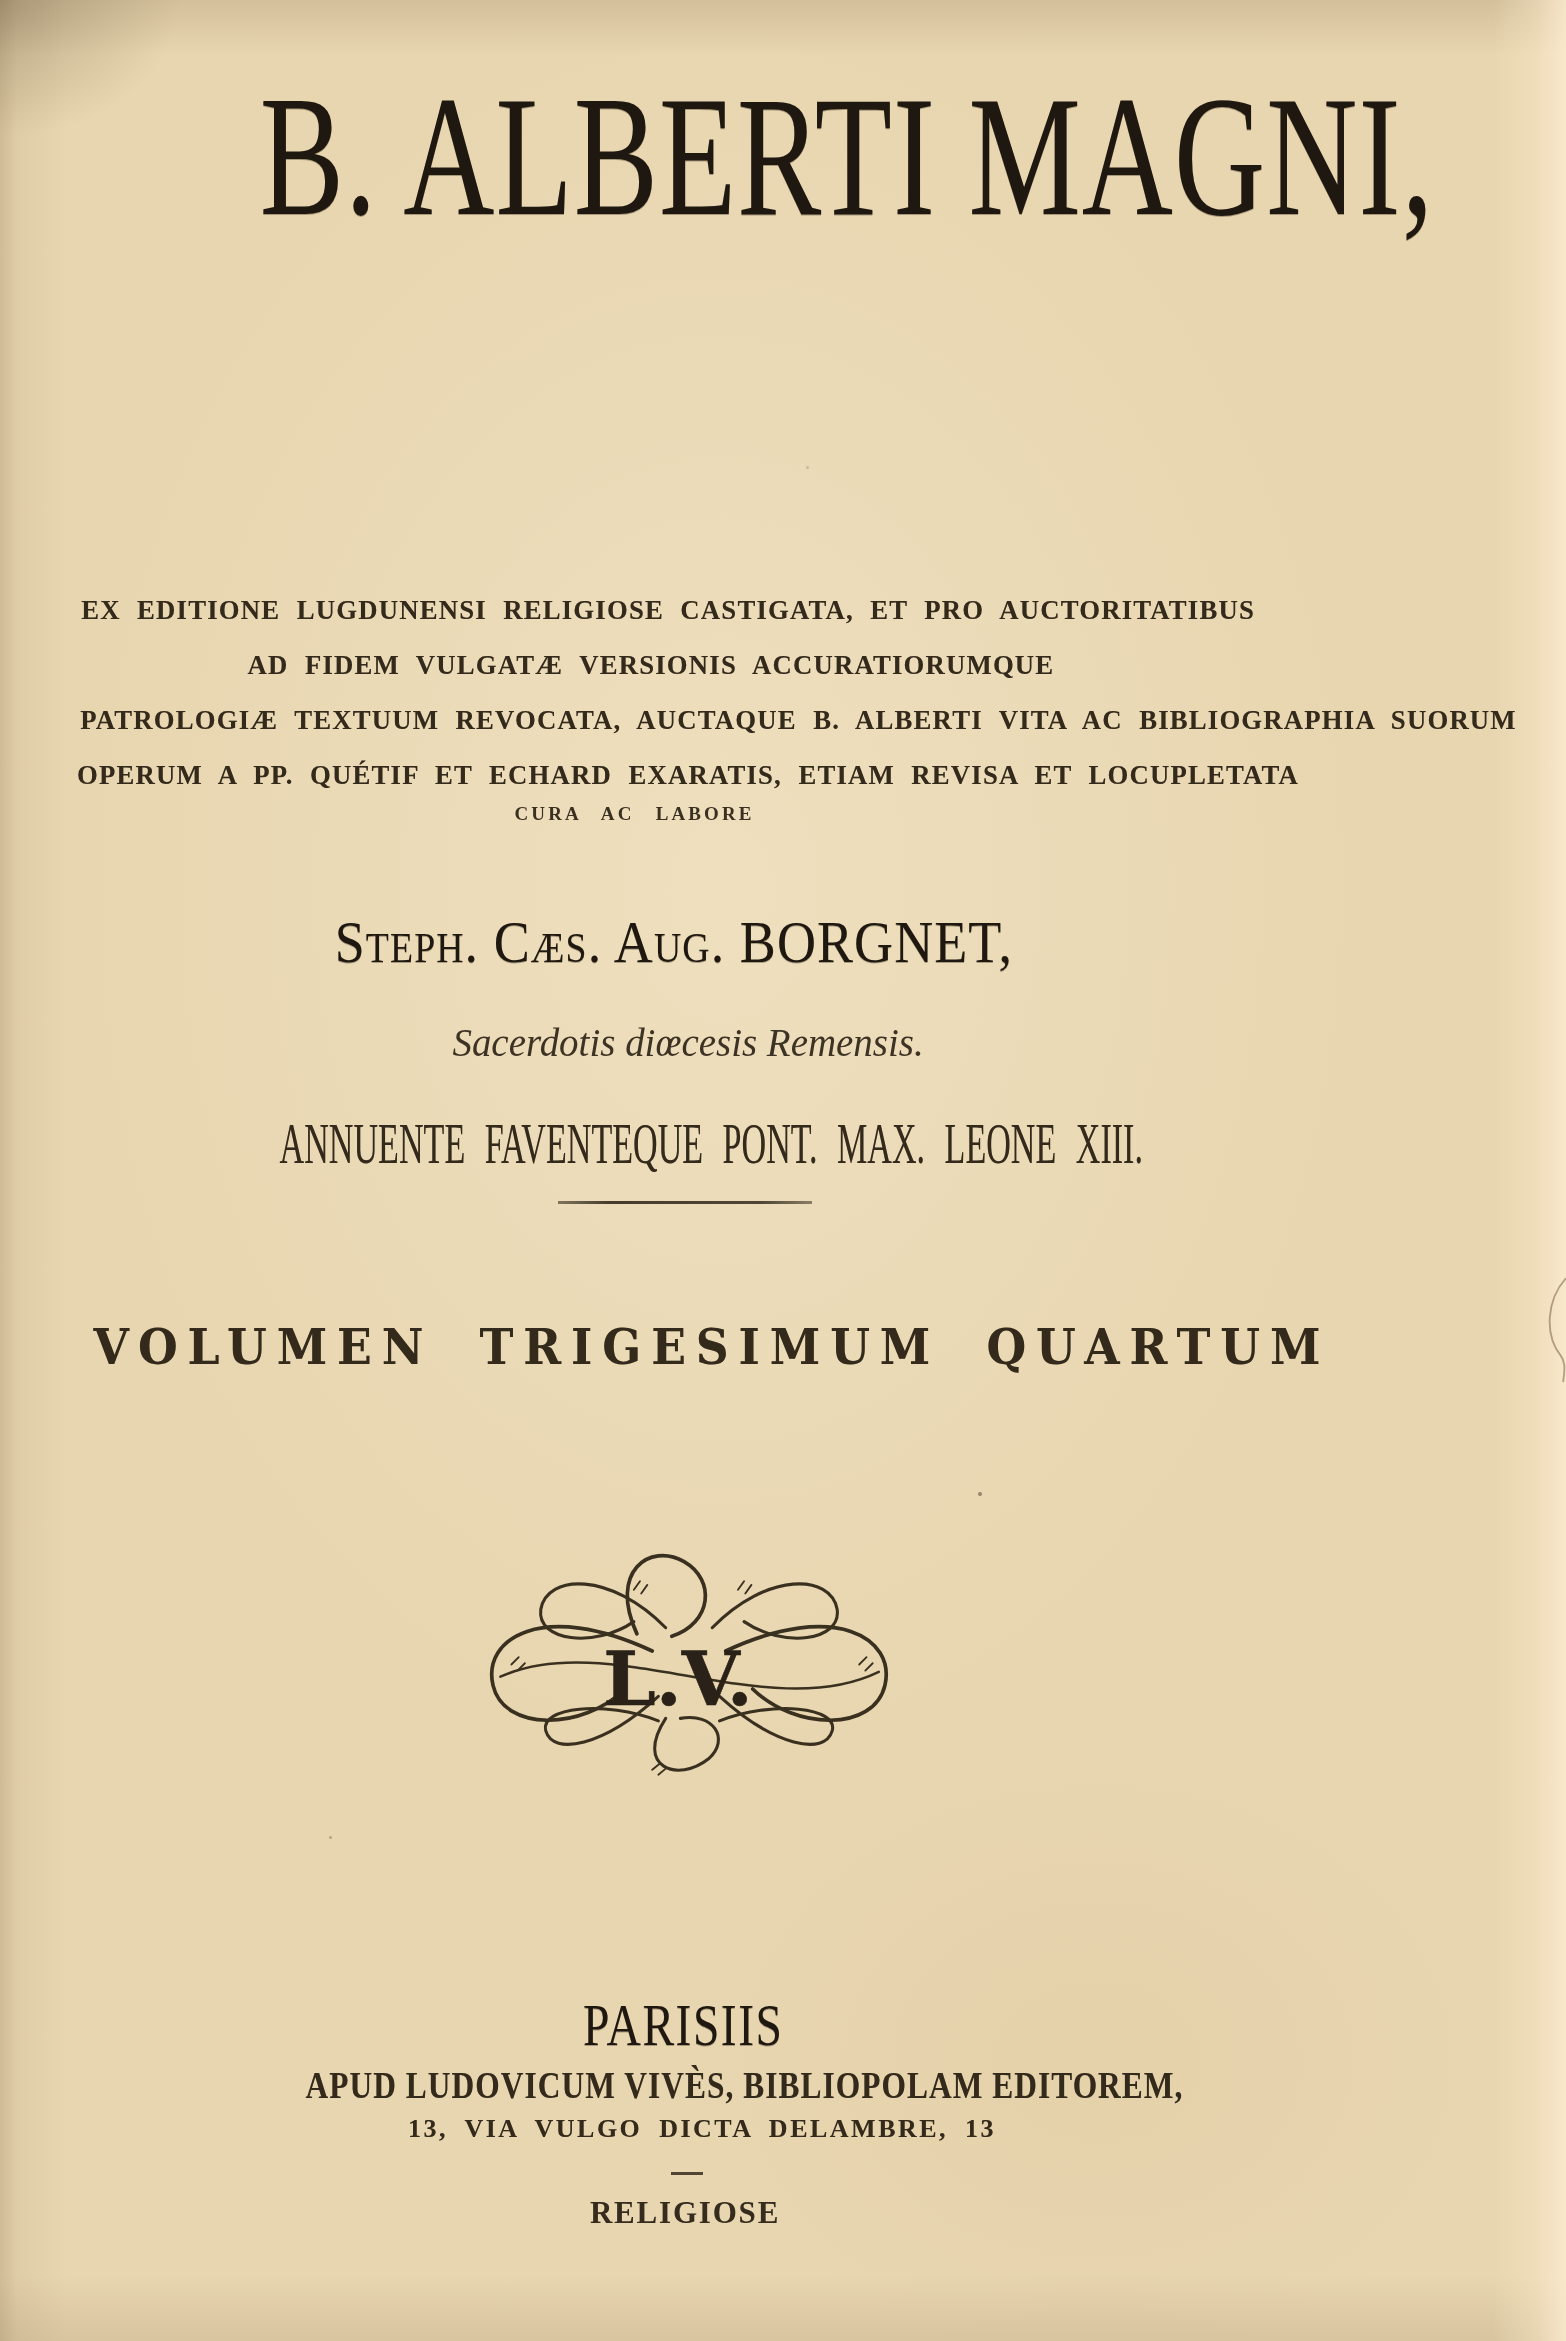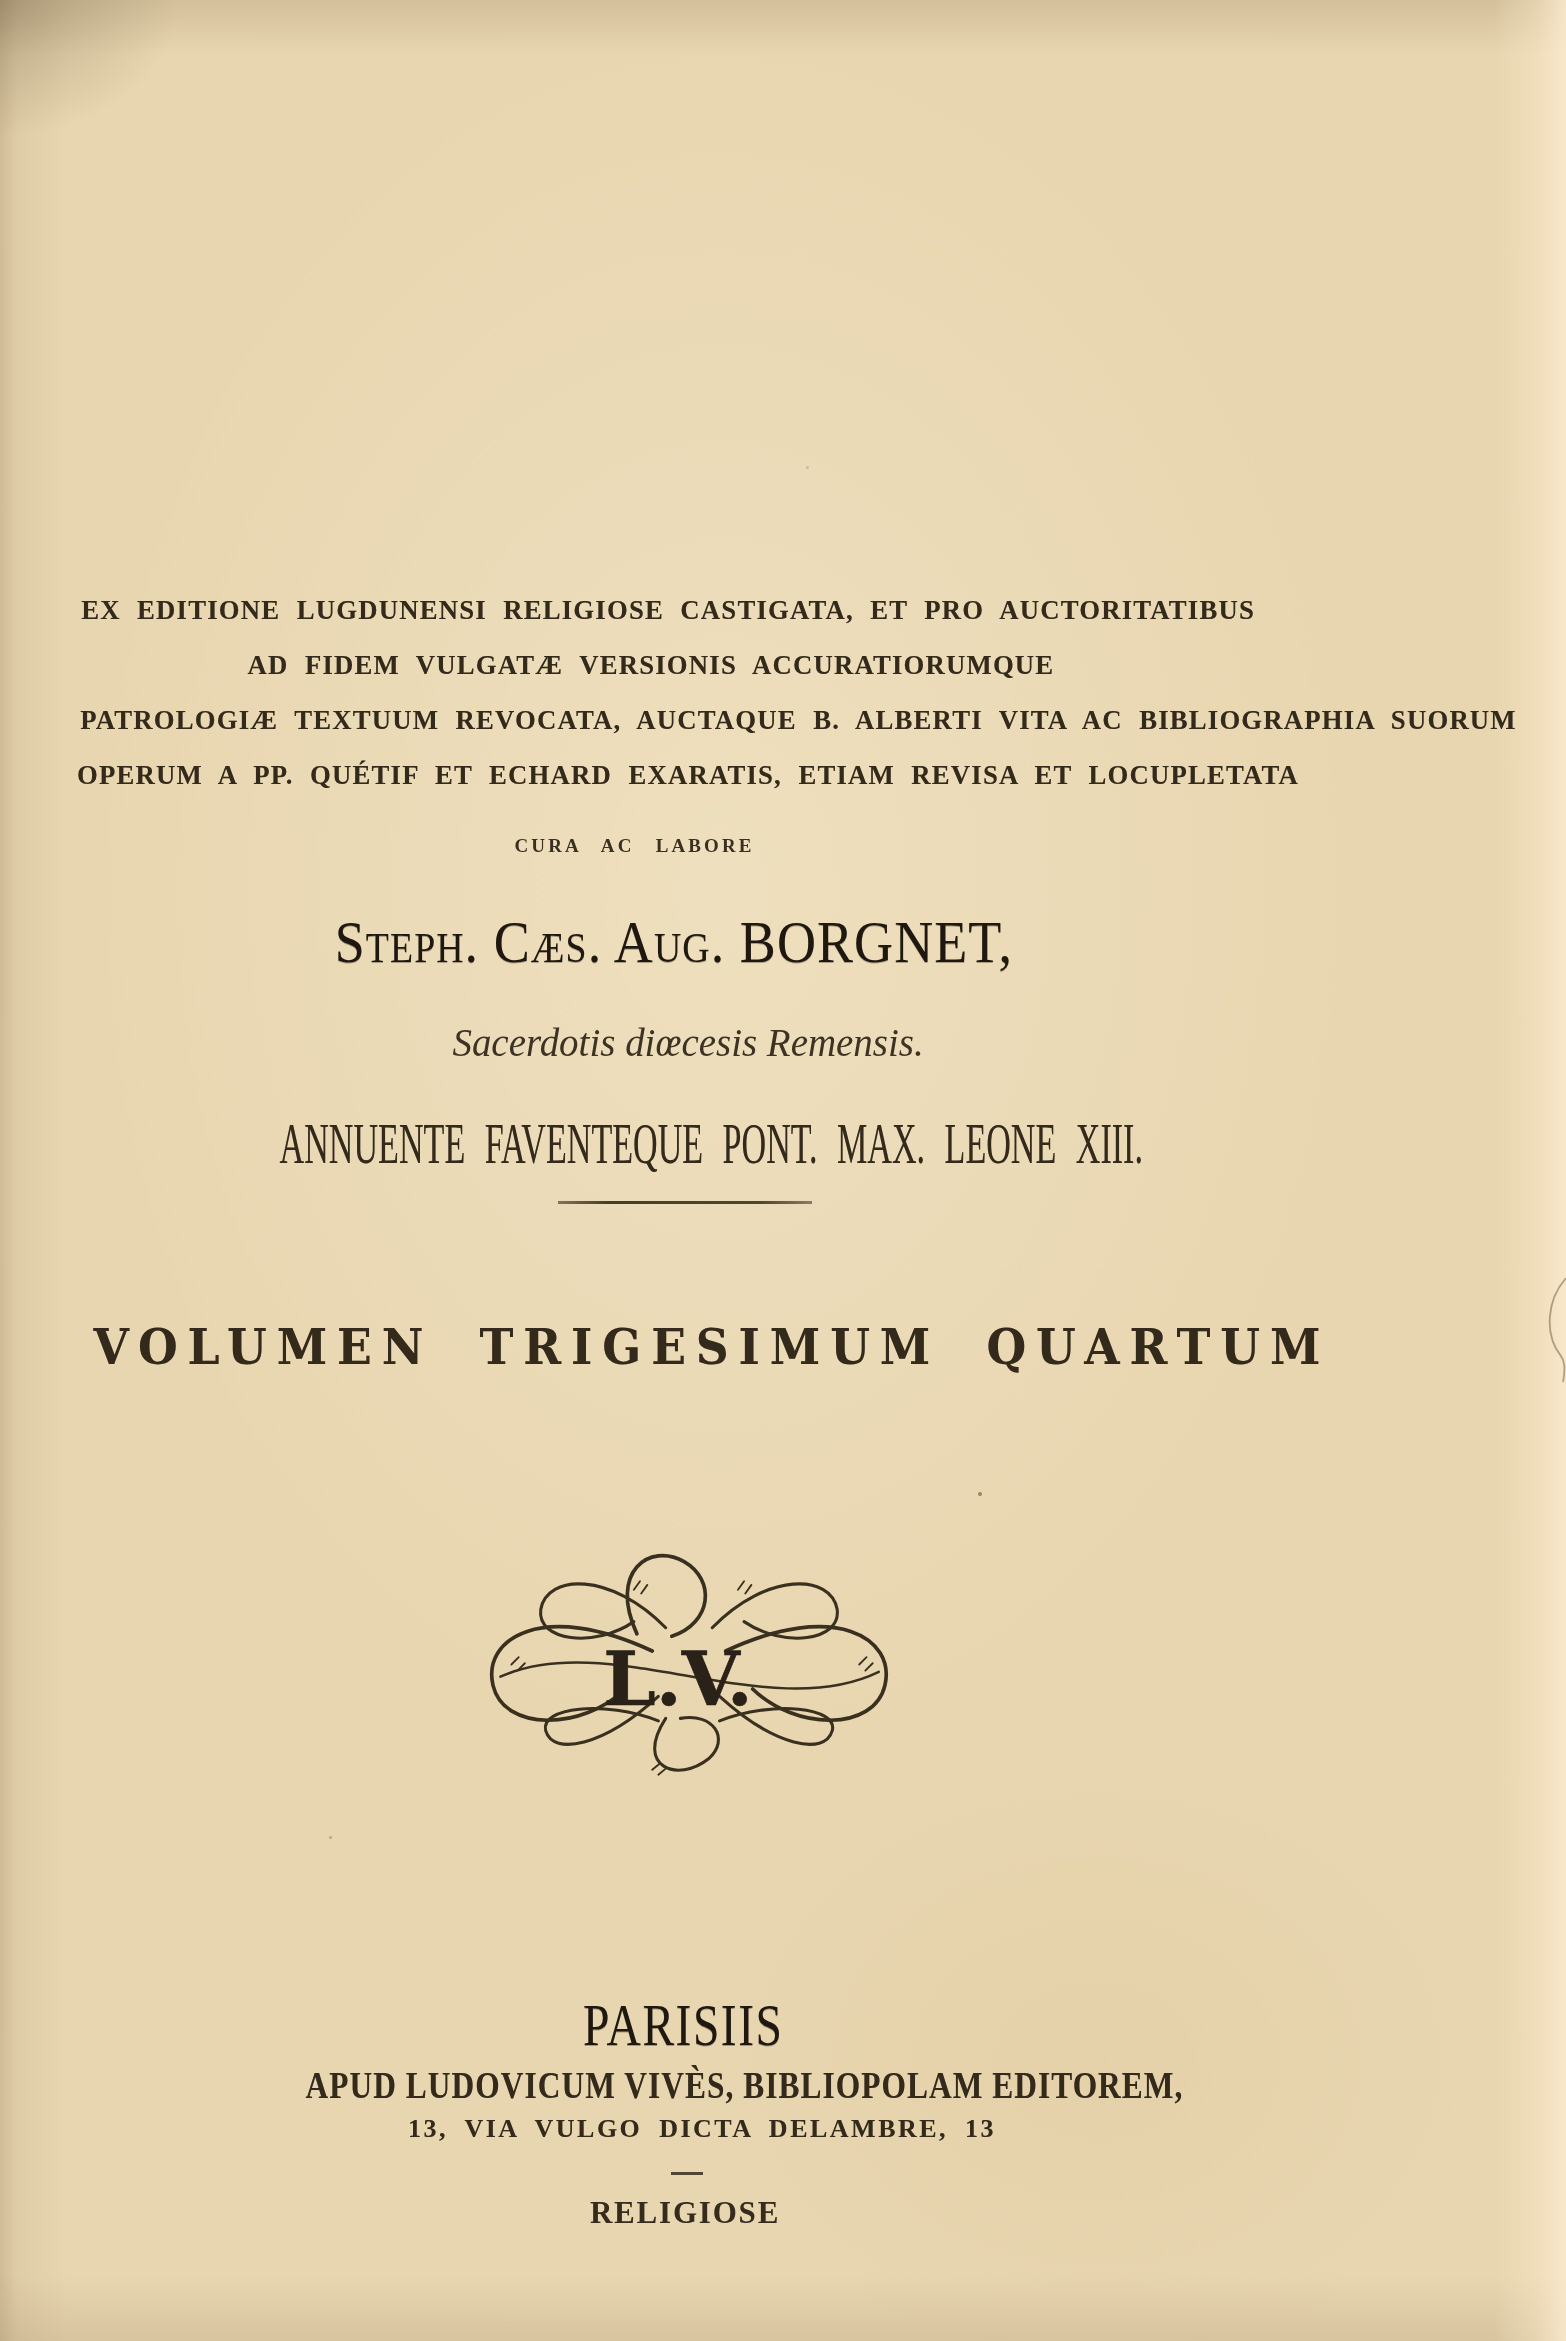--- a/index.html
+++ b/index.html
@@ -48,21 +48,21 @@
   .author-line      { left: 113px;  top: 78px;  width: 1226px; font-size: 158px; --sx:.80; --sy:1.08; letter-spacing: 1.2px; }
   .author-subtitle  { left: 67px;  top: 287px;  width: 1226px; font-size: 61px;  --sx:.78; --sy:1.06; word-spacing: .38em; font-weight: 400; }
   .work-title       { left: 80px;  top: 393px;  width: 1226px; font-size: 129px; --sx:.88; --sy:1.04; letter-spacing: 3.7px; }
 
   .edition-line     { left: 58px;   width: 1226px; font-size: 27.6px; --sx:.97; letter-spacing: 1.2px; word-spacing: .32em; font-weight: 700; }
   .el1 { top: 596px;  left: 55px; text-align: center; }
   .el2 { top: 651px; left: 38px; }
   .el3 { top: 706px; }
   .el4 { top: 761px; }
 
-  .cura-line        { left: 21.5px;   top: 836px; width: 1226px; font-size: 19px; letter-spacing: 3.1px; word-spacing: .7em; font-weight: 700; color:#3a3022; }
+  .cura-line        { left: 21.5px;   top: 804px; width: 1226px; font-size: 19px; letter-spacing: 3.1px; word-spacing: .7em; font-weight: 700; color:#3a3022; }
   .editor-name      { left: 61px;  top: 912px; width: 1226px; font-size: 60px; --sx:.90; font-variant: small-caps; letter-spacing: 1.2px; }
   .editor-title     { left: 75px;  top: 1022px; width: 1226px; font-size: 41px; --sx:.95; font-style: italic; font-weight: 400; }
   .approbation-line { left: 15.3px;   top: 1116px; width: 1226px; font-size: 55px; --sx:.62; --sy:1.04; word-spacing: .32em; }
 
   .separator-rule   { position: absolute; left: 558px; top: 1201px; width: 254px; height: 2.5px;
                       background: linear-gradient(90deg, rgba(40,32,20,.55), rgba(40,32,20,.85) 20%, rgba(40,32,20,.8) 80%, rgba(40,32,20,.5)); }
 
   .volume-line      { left: 61px;  top: 1323px; width: 1226px; font-size: 48px; letter-spacing: 10.4px; word-spacing: .45em;
                       font-family: "DejaVu Serif", "Liberation Serif", serif; font-weight: 600; --sx:.95; }
 
@@ -79,20 +79,23 @@
   .speck2 { left: 329px;  top: 1836px; width: 2.5px;  height: 2.5px; background: rgba(120,80,50,.35); }
   .speck3 { left: 806px; top: 466px;  width: 3.1px;  height: 3.1px; background: rgba(110,85,50,.25); }
 
   .paper-crease     { position: absolute; right: 0; top: 1275px; width: 37px; height: 110px; }
 </style>
 </head>
 <body>
 
 <div class="page">
 
+  <div class="tb author-line ink-strong">
+    <span class="cx">B. ALBERTI MAGNI,</span>
+  </div>
 
 
 
   <div class="tb edition-line el1 ink">
     <span class="cx">EX EDITIONE LUGDUNENSI RELIGIOSE CASTIGATA, ET PRO AUCTORITATIBUS</span>
   </div>
   <div class="tb edition-line el2 ink">
     <span class="cx">AD FIDEM VULGATÆ VERSIONIS ACCURATIORUMQUE</span>
   </div>
   <div class="tb edition-line el3 ink">

